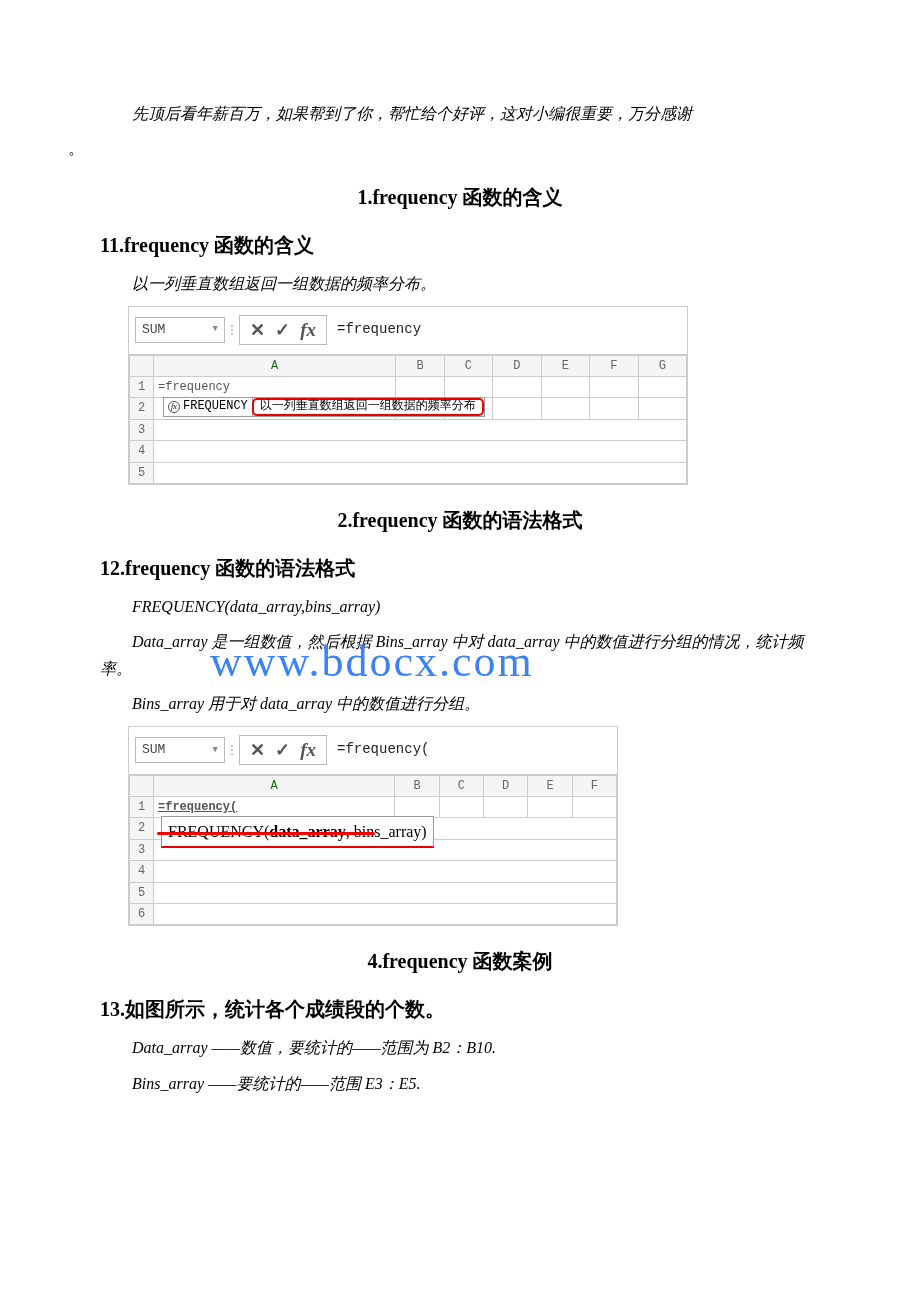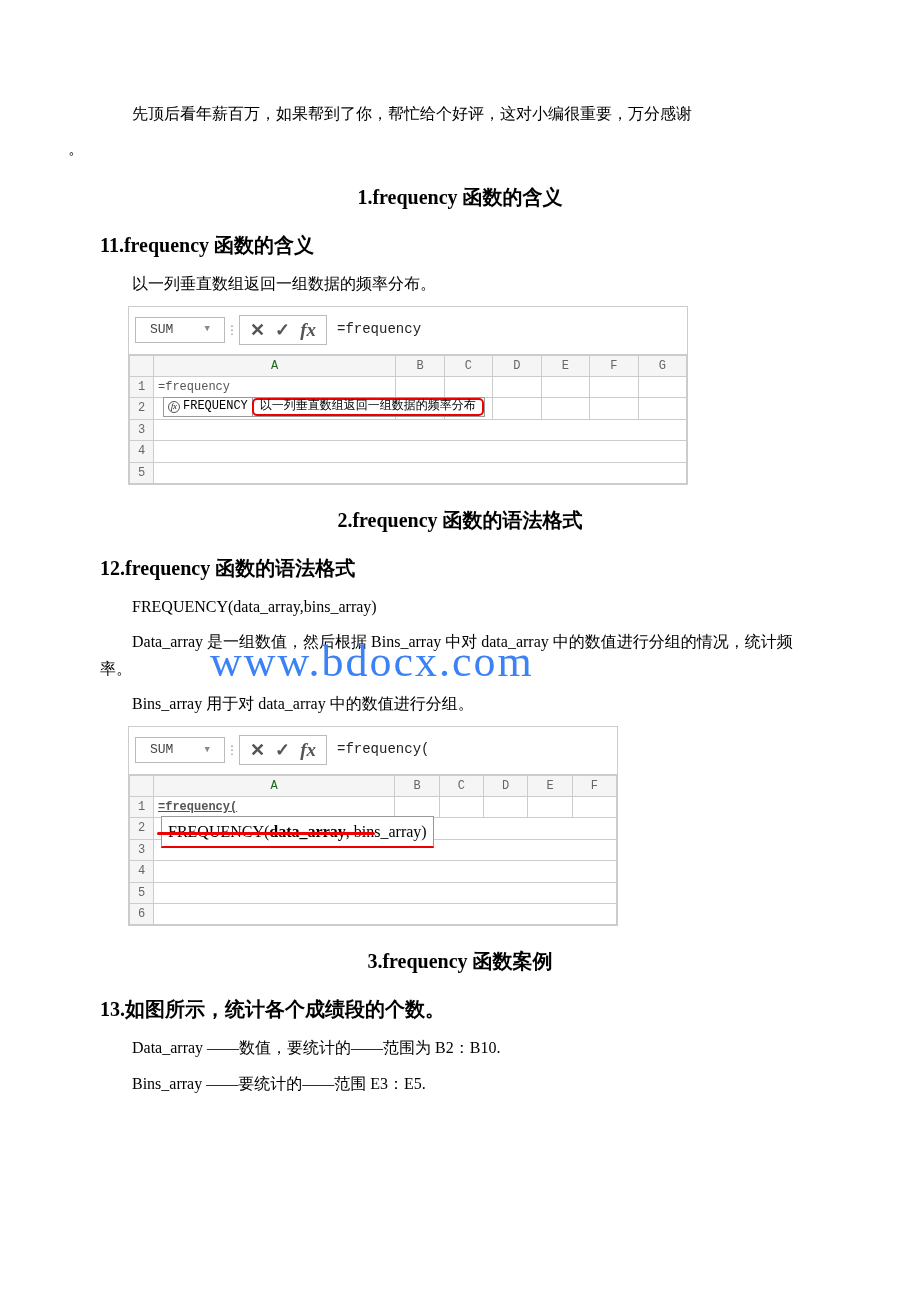--- a/index.html
+++ b/index.html
@@ -6,21 +6,21 @@
   body {
     background: #ffffff;
     width: 920px;
     height: 1302px;
     font-family: "SimSun", "宋体", serif;
     font-size: 16px;
     color: #000;
     line-height: 1.7;
     padding: 100px 100px 0 100px;
   }
-  .para { margin-bottom: 8px; text-indent: 2em; }
+  .para { margin-bottom: 8px; text-indent: 2em; font-style: italic; }
   .para-no-indent { margin-bottom: 8px; }
   .smallcircle { font-size: 16px; position: relative; left: -2em; }
   h2 { font-family: "Times New Roman", "SimSun", serif; font-size: 20px; font-weight: bold; text-align: center; margin: 18px 0 14px 0; }
   h3 { font-family: "Times New Roman", "SimSun", serif; font-size: 20px; font-weight: bold; margin: 6px 0 8px 0; }
   .excel-fig {
     border: 1px solid #ccc;
     margin: 8px 0 8px 28px;
     background: #fff;
     position: relative;
   }
@@ -32,21 +32,21 @@
     padding: 4px 6px;
   }
   .namebox {
     width: 90px;
     height: 26px;
     border: 1px solid #bbb;
     font-family: "Courier New", monospace;
     font-size: 13px;
     display: flex;
     align-items: center;
-    padding: 0 14px;
+    padding: 0 6px;
     justify-content: space-between;
     color: #444;
     text-align: right;
   }
   .namebox .drop { font-size: 9px; color: #888; }
   .dots { width: 14px; text-align: center; color: #888; font-size: 12px; }
   .fx-controls {
     display: flex;
     align-items: center;
     gap: 10px;
@@ -290,16 +290,16 @@
           <td colspan="6"></td>
         </tr>
   </tbody>
     </table>
   <div class="sugg-syntax" style="left:32px; top:89px;">
     <span>FREQUENCY(</span><span class="bold">data_array</span><span>, bins_array)</span>
   </div>
   <div class="red-underline" style="left:28px; top:105px; width:218px;"></div>
 </div>
 
-<h2>3.frequency 函数案例</h2>
+<h2>4.frequency 函数案例</h2>
 <h3>13.如图所示，统计各个成绩段的个数。</h3>
 <div class="para">Data_array ——数值，要统计的——范围为 B2：B10.</div>
 <div class="para">Bins_array ——要统计的——范围 E3：E5.</div>
 
 </body></html>

